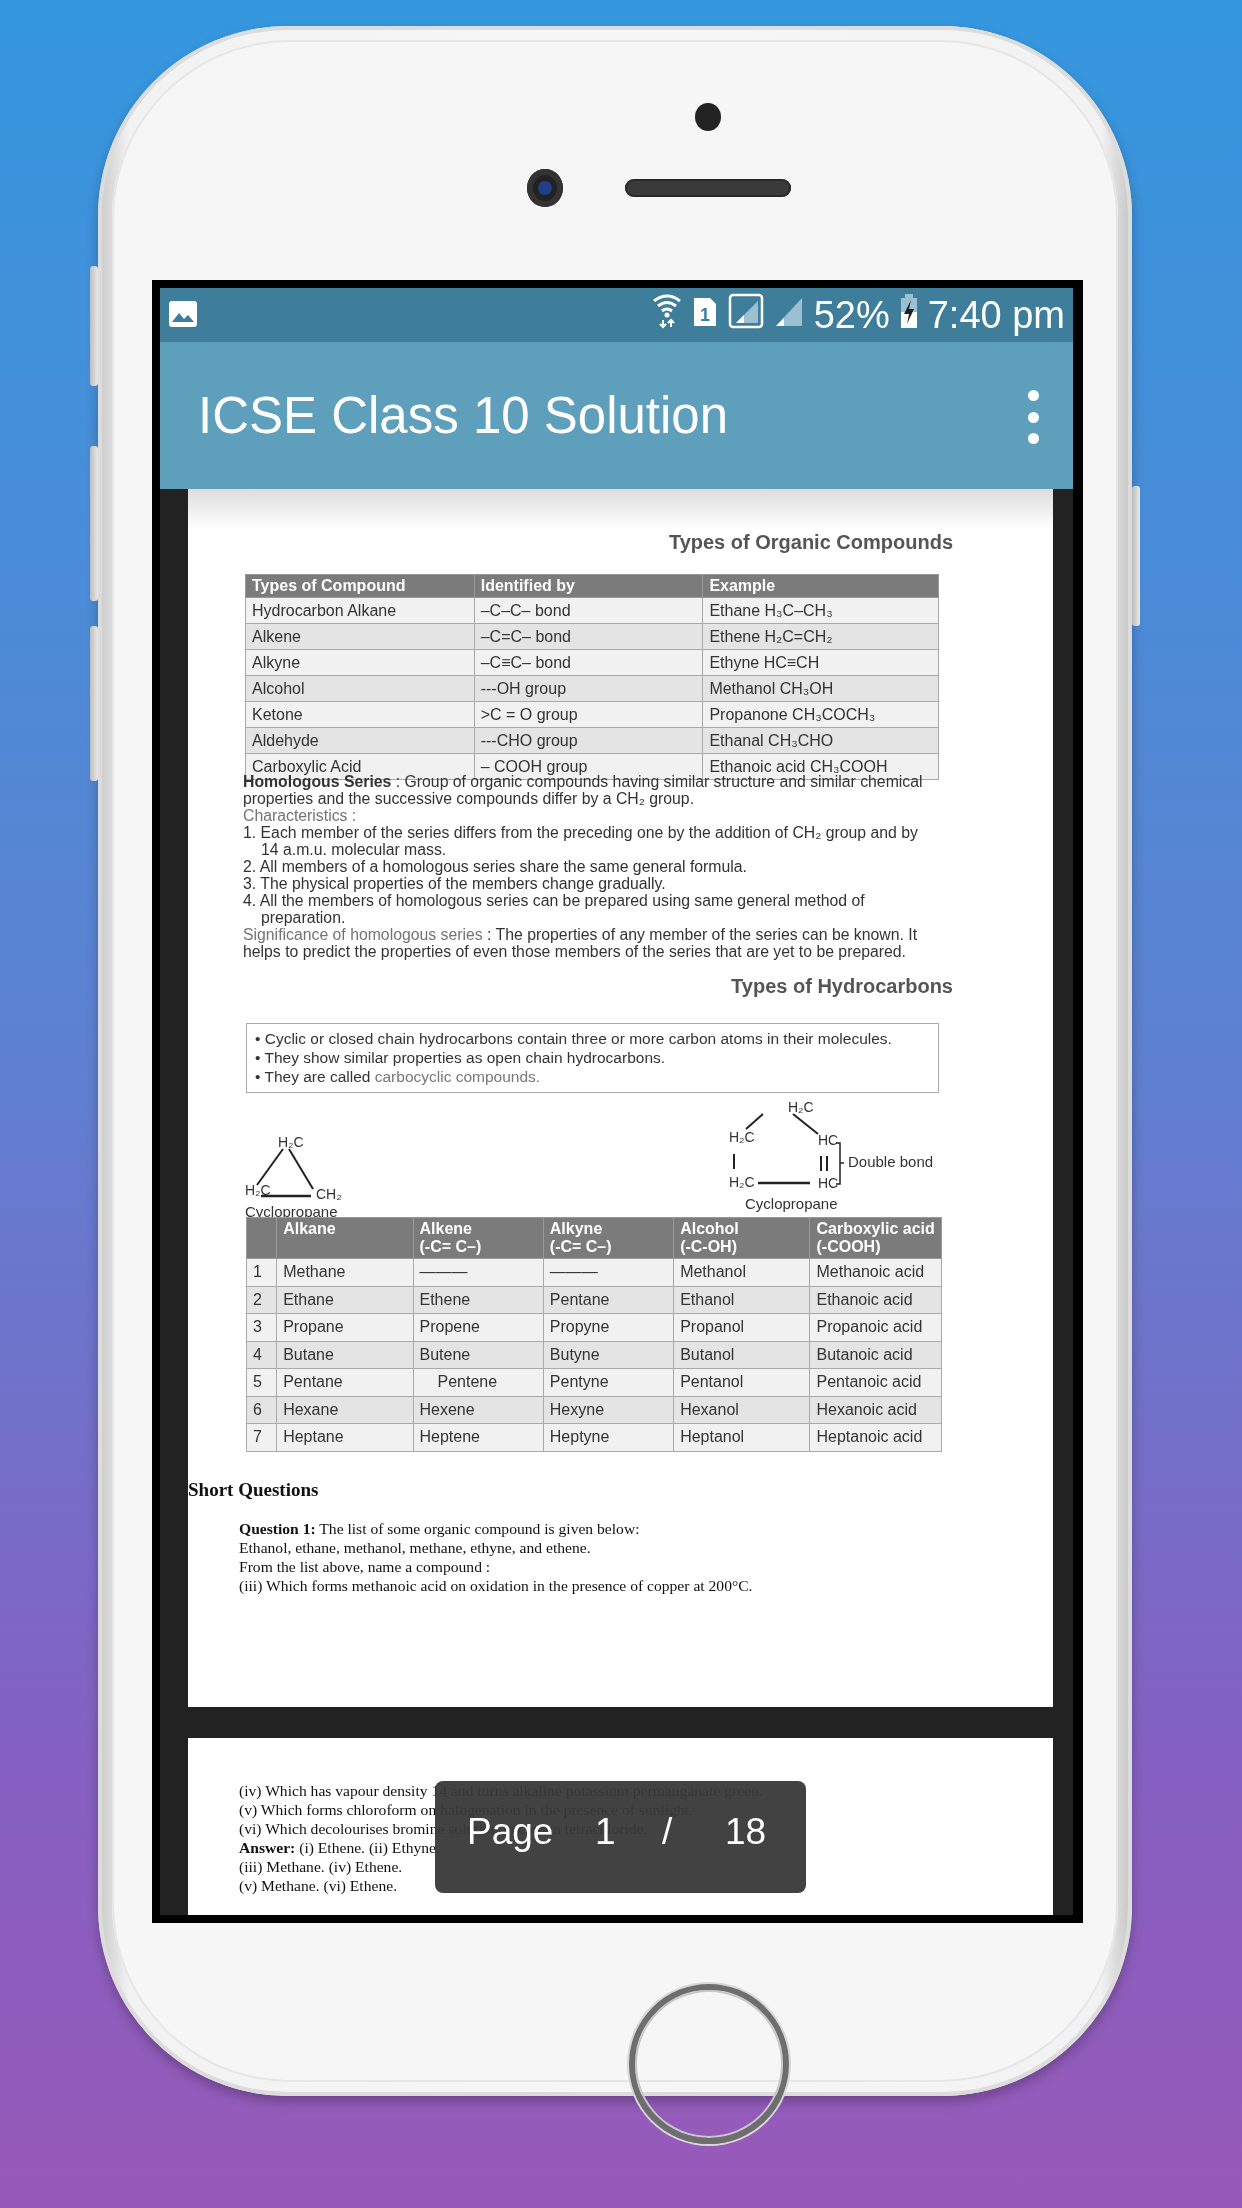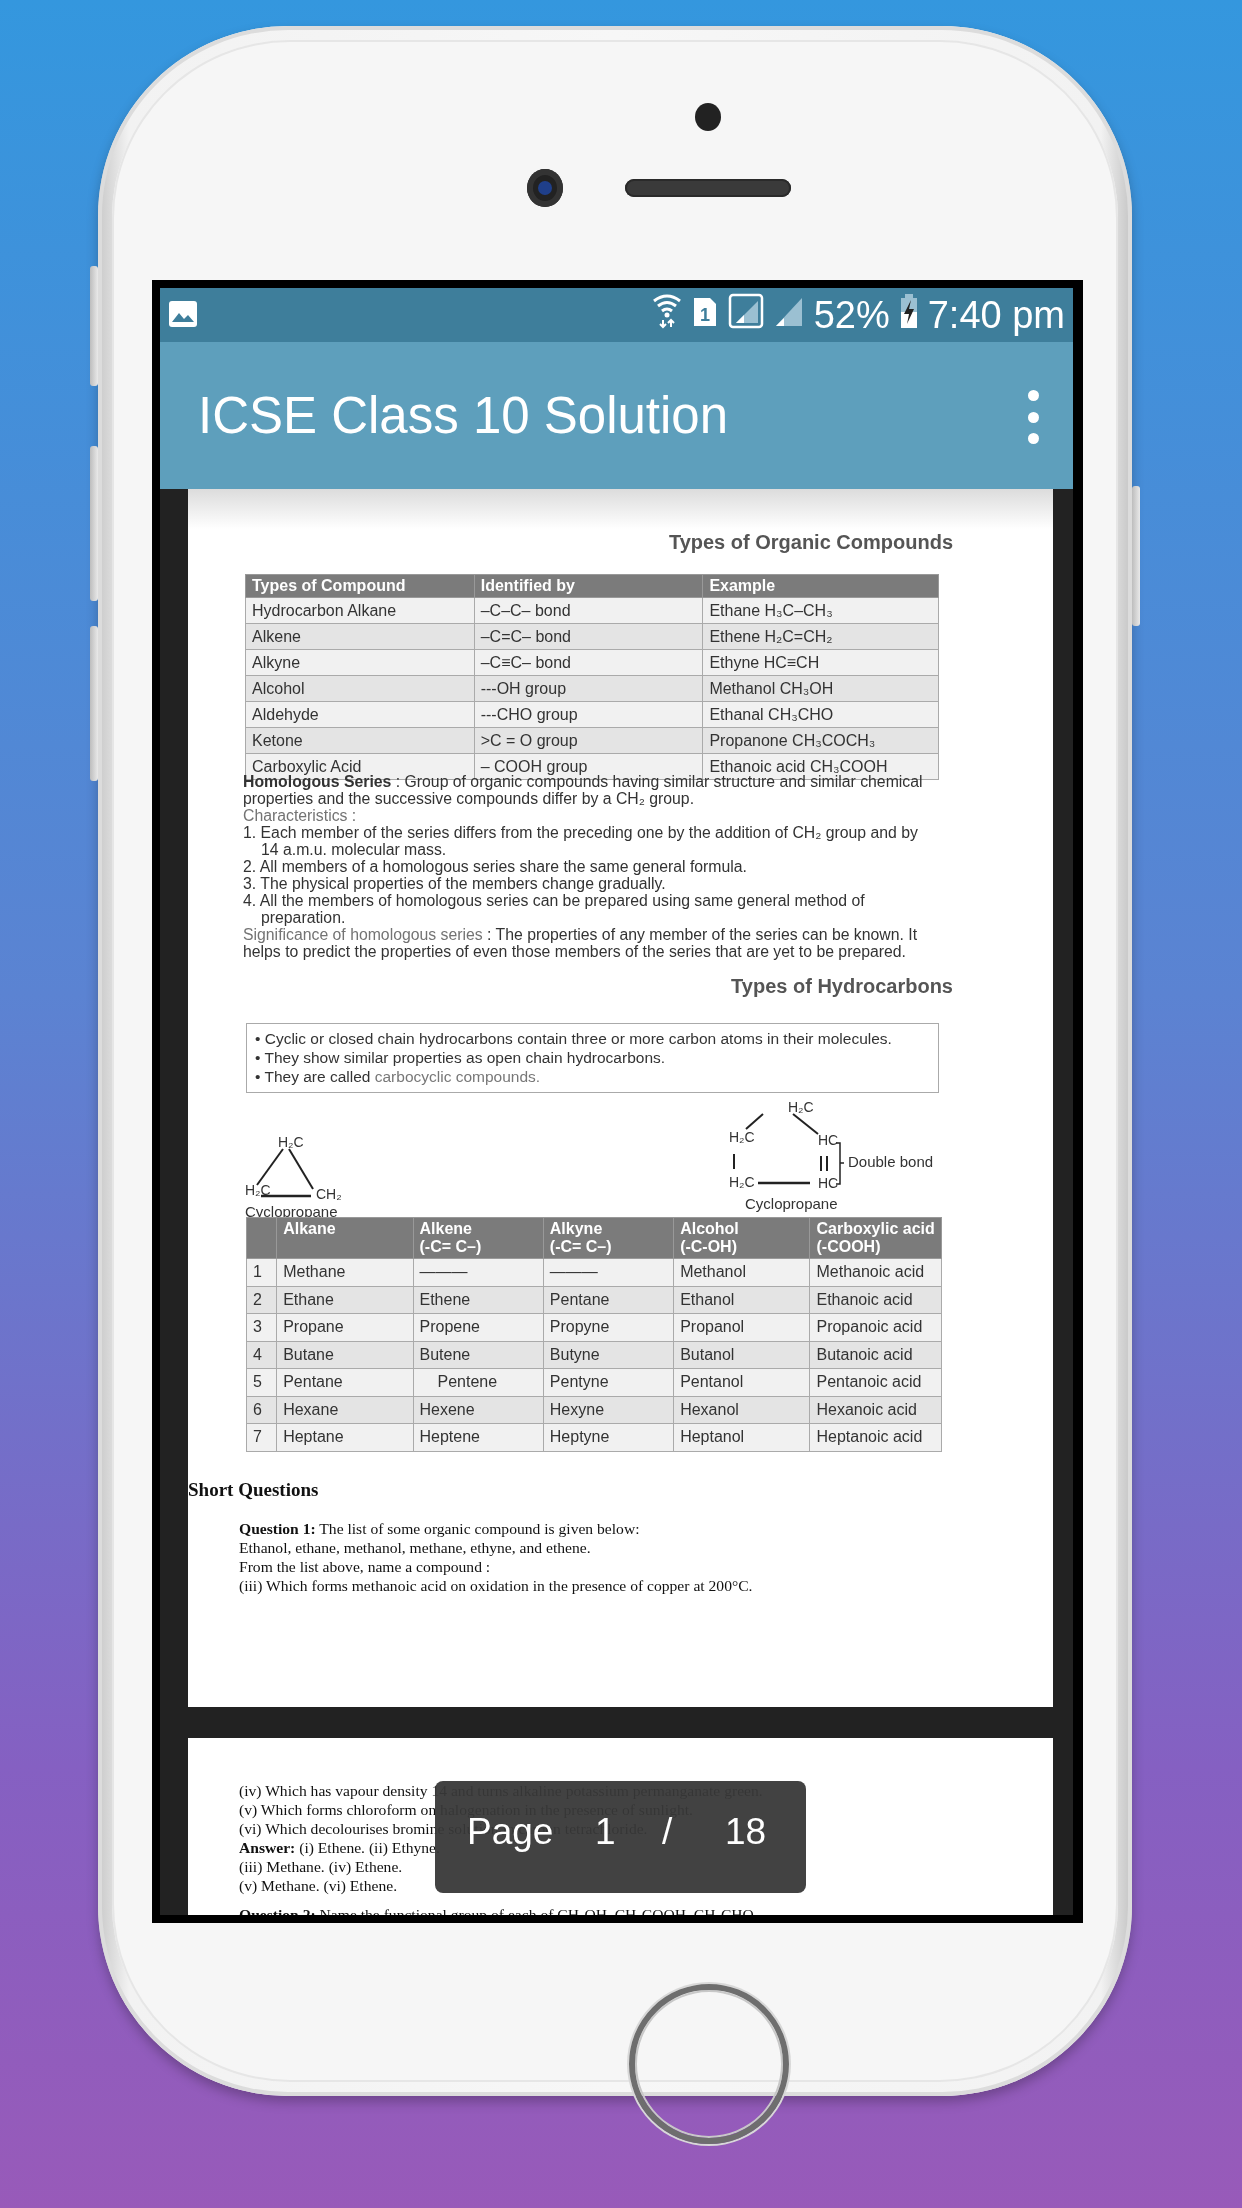--- a/index.html
+++ b/index.html
@@ -155,28 +155,28 @@
             <td>Alkyne</td>
             <td>–C≡C– bond</td>
             <td>Ethyne HC≡CH</td>
           </tr>
           <tr>
             <td>Alcohol</td>
             <td>---OH group</td>
             <td>Methanol CH₃OH</td>
           </tr>
           <tr>
+            <td>Ketone</td>
+            <td>&gt;C = O group</td>
+            <td>Propanone CH₃COCH₃</td>
+          </tr>
+          <tr>
             <td>Aldehyde</td>
             <td>---CHO group</td>
             <td>Ethanal CH₃CHO</td>
-          </tr>
-          <tr>
-            <td>Ketone</td>
-            <td>&gt;C = O group</td>
-            <td>Propanone CH₃COCH₃</td>
           </tr>
           <tr>
             <td>Carboxylic Acid</td>
             <td>– COOH group</td>
             <td>Ethanoic acid CH₃COOH</td>
           </tr>
         </tbody>
     </table>
 
     <div class="para" style="top:284px;">
@@ -316,21 +316,20 @@
   </div>
 
   <div class="page page2">
     <div class="q serif" style="top:43px;">
       <div>(iv) Which has vapour density 14 and turns alkaline potassium permanganate green.</div>
       <div>(v) Which forms chloroform on halogenation in the presence of sunlight.</div>
       <div>(vi) Which decolourises bromine solution in carbon tetrachloride.</div>
       <div><span style="font-weight:bold">Answer:</span><span> (i) Ethene. (ii) Ethyne.</span></div>
       <div>(iii) Methane. (iv) Ethene.</div>
       <div>(v) Methane. (vi) Ethene.</div>
-      <div style="margin-top:10px;"><span style="font-weight:bold">Question 2:</span><span> Name the functional group of each of CH₃OH, CH₃COOH, CH₃CHO</span></div>
     </div>
   </div>
 
   <div class="pageind">
     <span style="left:32px;">Page</span>
     <span style="left:160px;">1</span>
     <span style="left:227px;">/</span>
     <span style="left:290px;">18</span>
   </div>
 </div>

